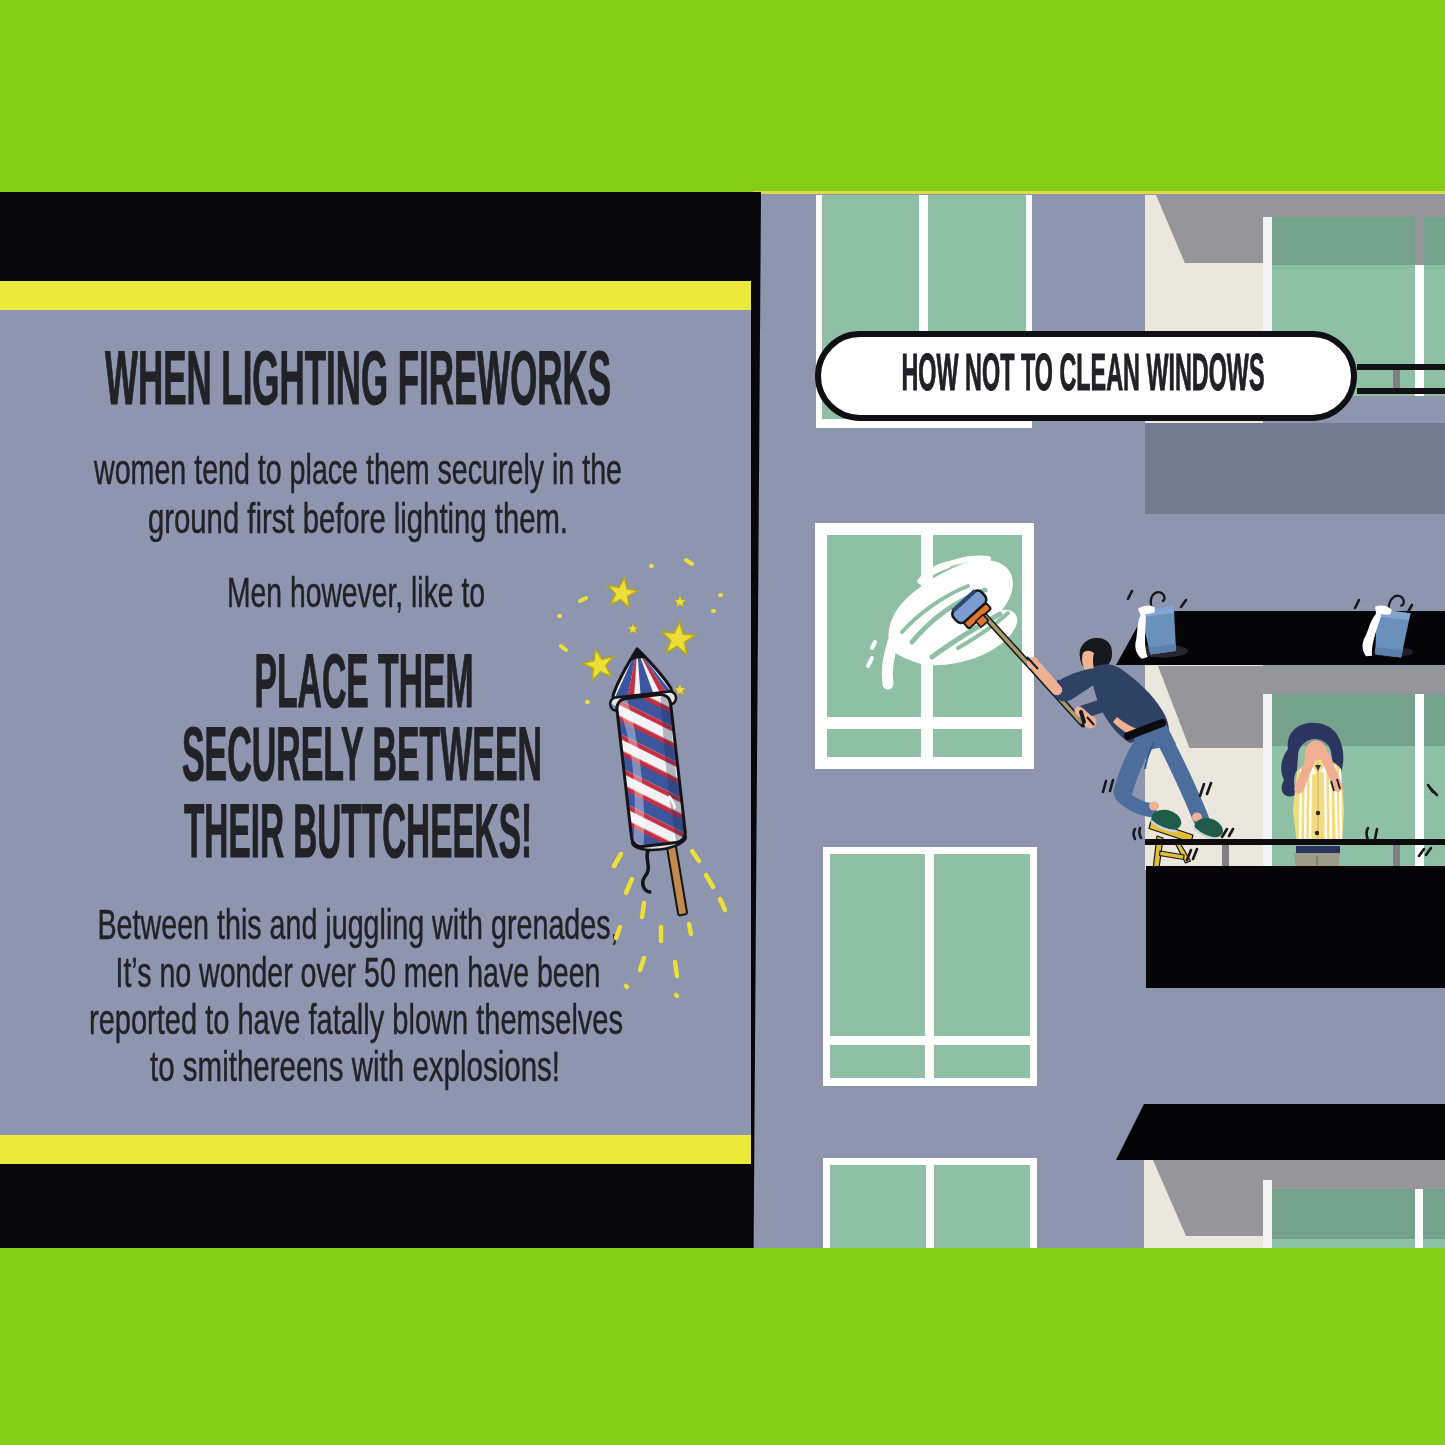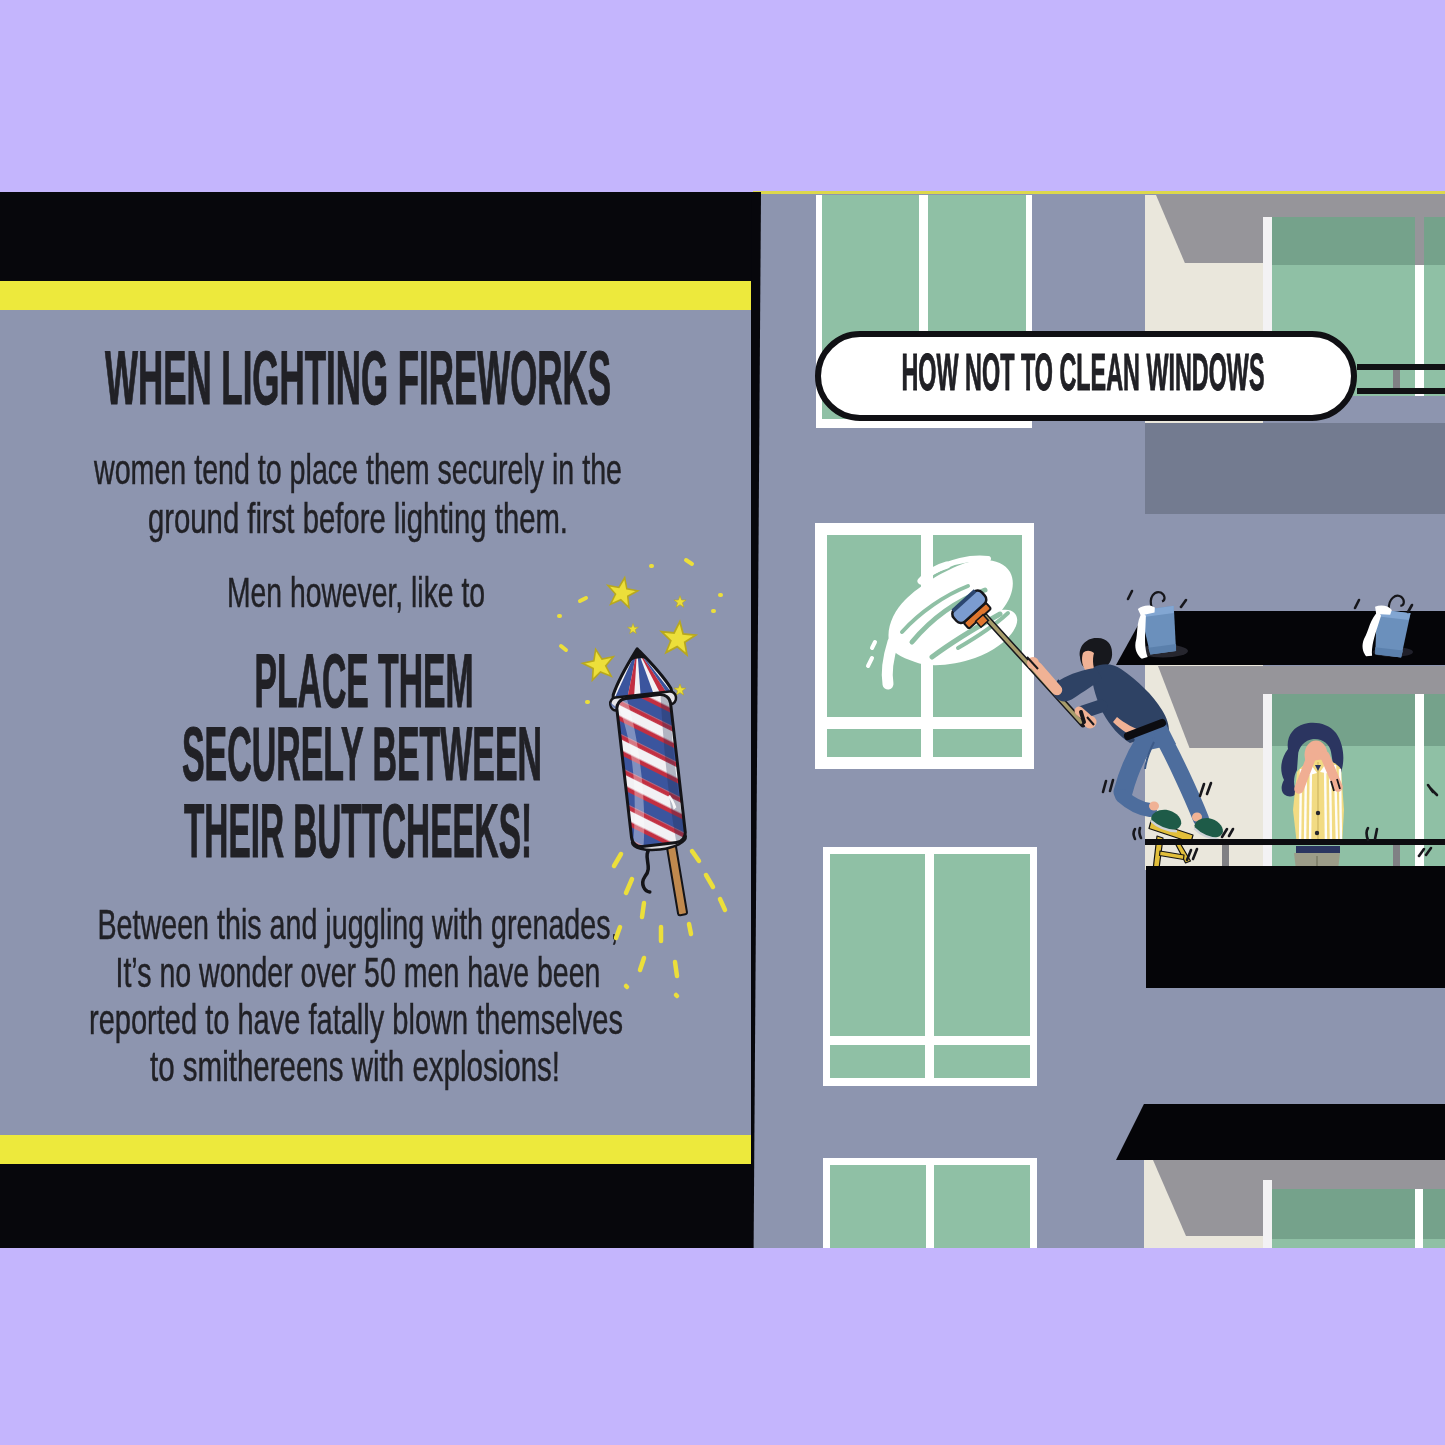--- a/index.html
+++ b/index.html
@@ -1,16 +1,16 @@
 <!DOCTYPE html>
 <html><head>
 <meta charset="utf-8">
 <style>
   html,body{margin:0;padding:0;background:#ffffff;}
-  #page{position:relative;width:1445px;height:1445px;background:#c4b5fd;overflow:hidden;
+  #page{position:relative;width:1445px;height:1445px;background:#84cc16;overflow:hidden;
         font-family:"Liberation Sans",sans-serif;}
   .abs{position:absolute;}
 </style>
 </head>
 <body>
 <div id="page">
 
   <div class="abs" style="left:0;top:192px;width:760px;height:1056px;background:#07070c;"></div>
   <div class="abs" style="left:0;top:281px;width:751px;height:29px;background:#ede93c;"></div>
   <div class="abs" style="left:0;top:310px;width:751px;height:825px;background:#8d95af;"></div>

